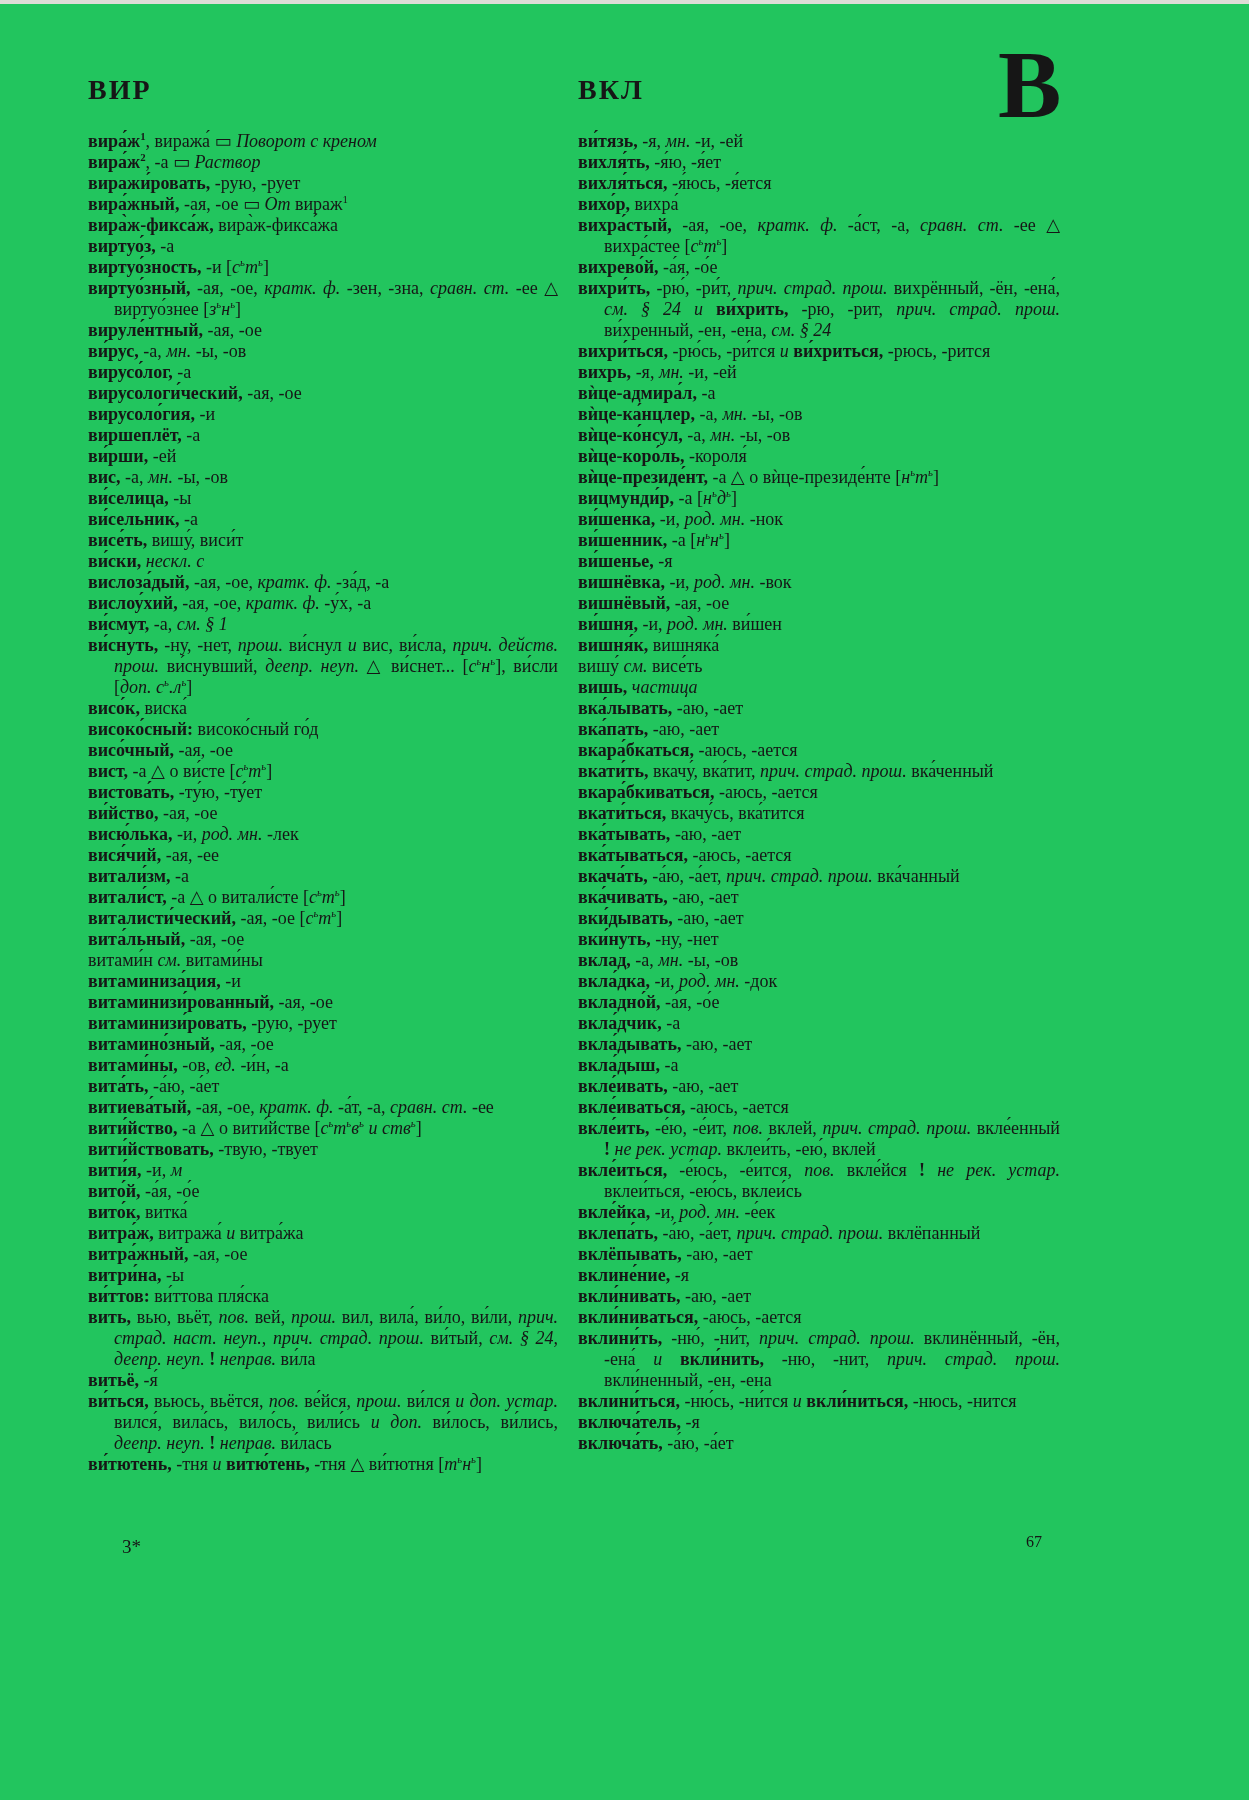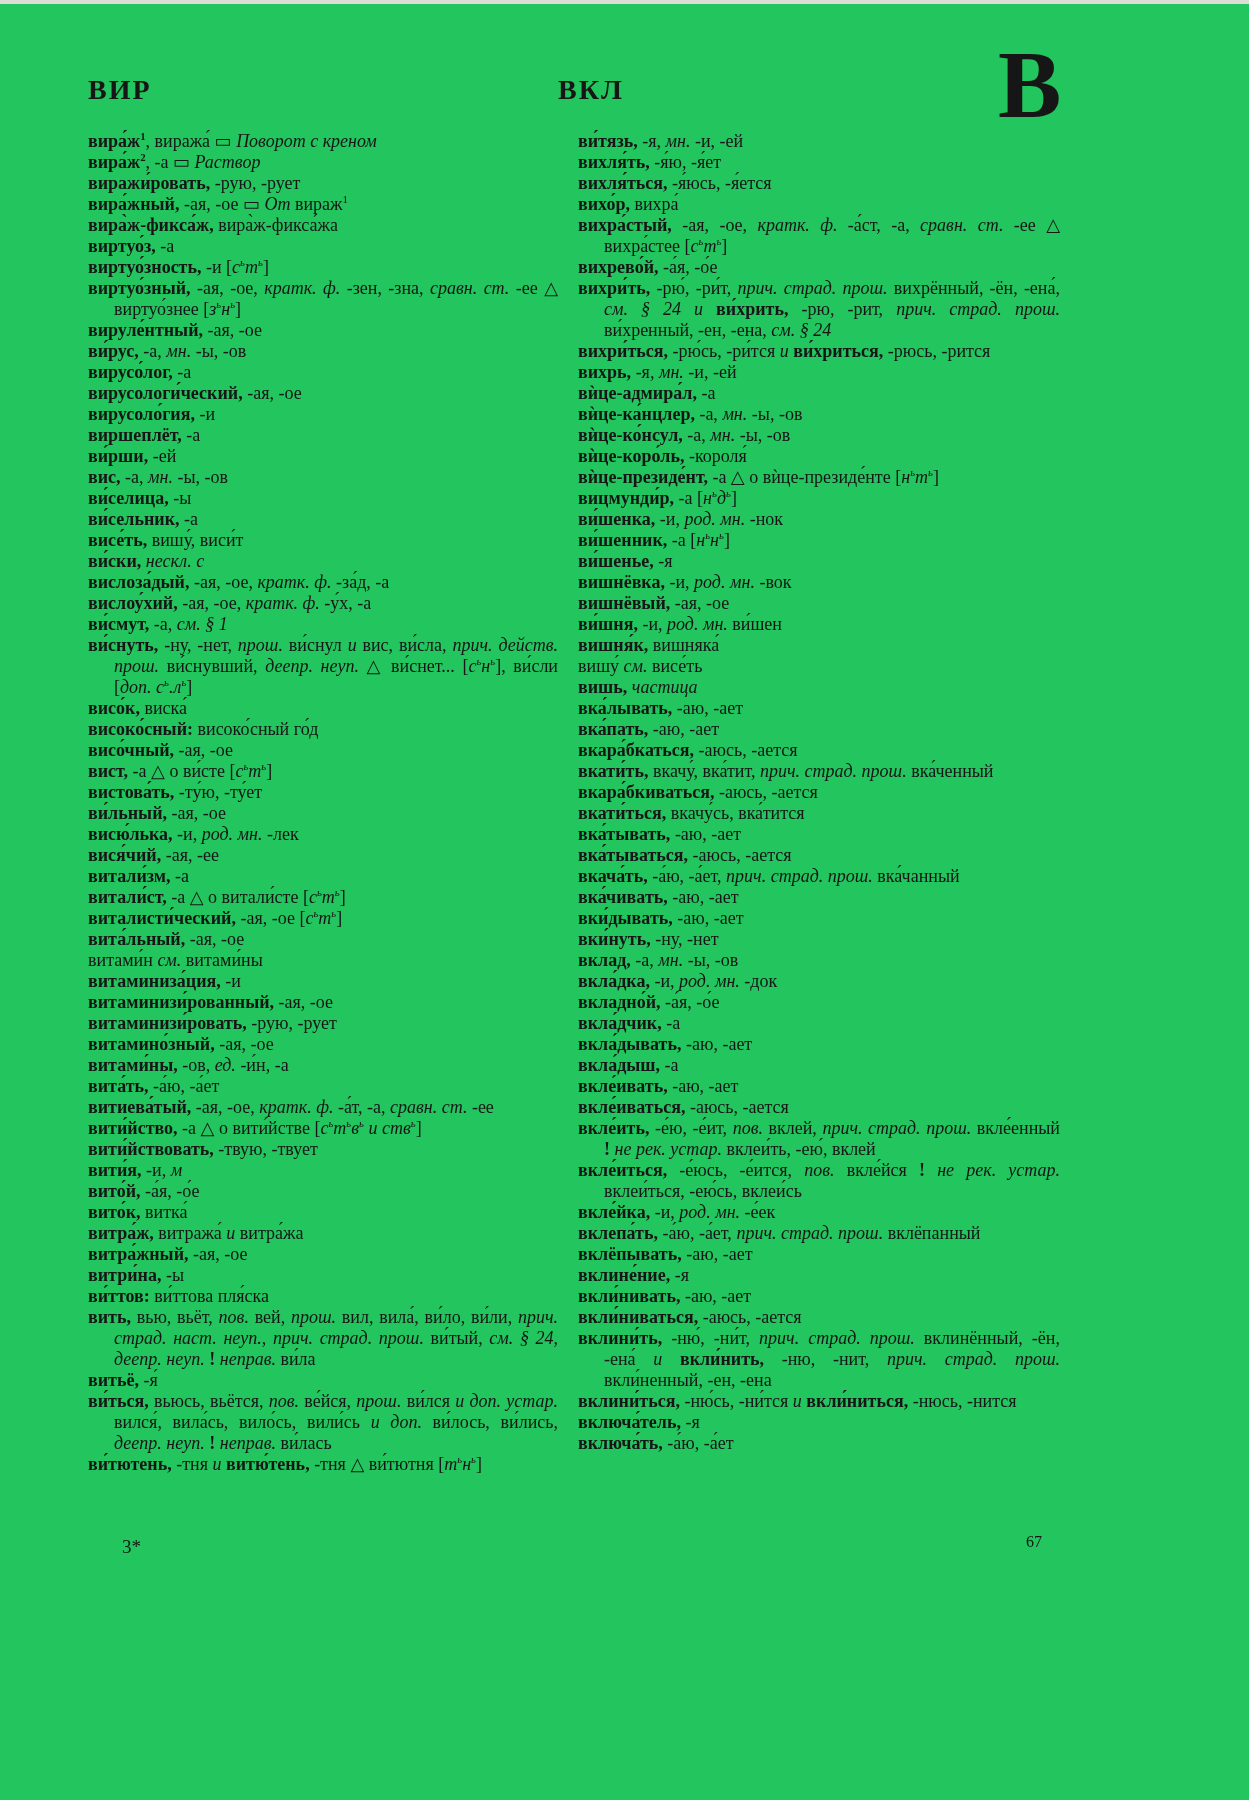--- a/index.html
+++ b/index.html
@@ -11,32 +11,32 @@
     color:#161616;
     font-family:"Liberation Serif","DejaVu Serif",serif;
     overflow:hidden;
   }
   .running-head{
     position:absolute;top:70px;
     font-size:28px;font-weight:bold;letter-spacing:2px;
     font-family:"Liberation Serif","DejaVu Serif",serif;
   }
   .rh-left{left:88px;}
-  .rh-center{left:558px;}
+  .rh-center{left:578px;}
   .section-letter{
     position:absolute;left:998px;top:34px;
     font-size:95px;font-weight:bold;line-height:1;
     font-family:"Liberation Serif","DejaVu Serif",serif;
   }
   .col{
     position:absolute;top:127px;
     font-size:18px;line-height:21px;
     text-align:justify;
   }
-  .col-left{left:88px;width:470px;font-family:Liberation Serif, serif;}
+  .col-left{left:88px;width:470px;}
   .col-right{left:578px;width:482px;}
   .entry{margin:0;text-indent:-26px;padding-left:26px;}
   .seg-b{font-weight:bold;}
   .seg-i{font-style:italic;}
   .seg-r{font-style:normal;}
   .seg-sup{font-size:0.6em;vertical-align:super;line-height:0;}
   .footer-sig{position:absolute;left:122px;top:1532px;font-size:19px;}
   .footer-page{position:absolute;left:1026px;top:1529px;font-size:16px;}
 </style>
 </head>
@@ -70,21 +70,21 @@
       <p class="entry"><span class="seg-b">ви́ски,</span><span class="seg-r"> </span><span class="seg-i">нескл. с</span></p>
       <p class="entry"><span class="seg-b">вислоза́дый,</span><span class="seg-r"> -ая, -ое, </span><span class="seg-i">кратк. ф.</span><span class="seg-r"> -за́д, -а</span></p>
       <p class="entry"><span class="seg-b">вислоу́хий,</span><span class="seg-r"> -ая, -ое, </span><span class="seg-i">кратк. ф.</span><span class="seg-r"> -у́х, -а</span></p>
       <p class="entry"><span class="seg-b">ви́смут,</span><span class="seg-r"> -а, </span><span class="seg-i">см. § 1</span></p>
       <p class="entry"><span class="seg-b">ви́снуть,</span><span class="seg-r"> -ну, -нет, </span><span class="seg-i">прош.</span><span class="seg-r"> ви́снул </span><span class="seg-i">и</span><span class="seg-r"> вис, ви́сла, </span><span class="seg-i">прич. действ. прош.</span><span class="seg-r"> ви́снувший, </span><span class="seg-i">деепр. неуп.</span><span class="seg-r"> △ ви́снет... [</span><span class="seg-i">с</span><span class="seg-i seg-sup">ь</span><span class="seg-i">н</span><span class="seg-i seg-sup">ь</span><span class="seg-r">], ви́сли [</span><span class="seg-i">доп. с</span><span class="seg-i seg-sup">ь</span><span class="seg-i">.л</span><span class="seg-i seg-sup">ь</span><span class="seg-r">]</span></p>
       <p class="entry"><span class="seg-b">висо́к,</span><span class="seg-r"> виска́</span></p>
       <p class="entry"><span class="seg-b">високо́сный:</span><span class="seg-r"> високо́сный го́д</span></p>
       <p class="entry"><span class="seg-b">висо́чный,</span><span class="seg-r"> -ая, -ое</span></p>
       <p class="entry"><span class="seg-b">вист,</span><span class="seg-r"> -а △ о ви́сте [</span><span class="seg-i">с</span><span class="seg-i seg-sup">ь</span><span class="seg-i">т</span><span class="seg-i seg-sup">ь</span><span class="seg-r">]</span></p>
       <p class="entry"><span class="seg-b">вистова́ть,</span><span class="seg-r"> -ту́ю, -ту́ет</span></p>
-      <p class="entry"><span class="seg-b">ви́льный,</span><span class="seg-r"> -ая, -ое</span></p>
+      <p class="entry"><span class="seg-b">ви́йство,</span><span class="seg-r"> -ая, -ое</span></p>
       <p class="entry"><span class="seg-b">висю́лька,</span><span class="seg-r"> -и, </span><span class="seg-i">род. мн.</span><span class="seg-r"> -лек</span></p>
       <p class="entry"><span class="seg-b">вися́чий,</span><span class="seg-r"> -ая, -ее</span></p>
       <p class="entry"><span class="seg-b">витали́зм,</span><span class="seg-r"> -а</span></p>
       <p class="entry"><span class="seg-b">витали́ст,</span><span class="seg-r"> -а △ о витали́сте [</span><span class="seg-i">с</span><span class="seg-i seg-sup">ь</span><span class="seg-i">т</span><span class="seg-i seg-sup">ь</span><span class="seg-r">]</span></p>
       <p class="entry"><span class="seg-b">виталисти́ческий,</span><span class="seg-r"> -ая, -ое [</span><span class="seg-i">с</span><span class="seg-i seg-sup">ь</span><span class="seg-i">т</span><span class="seg-i seg-sup">ь</span><span class="seg-r">]</span></p>
       <p class="entry"><span class="seg-b">вита́льный,</span><span class="seg-r"> -ая, -ое</span></p>
       <p class="entry"><span class="seg-r">витами́н </span><span class="seg-i">см.</span><span class="seg-r"> витами́ны</span></p>
       <p class="entry"><span class="seg-b">витаминиза́ция,</span><span class="seg-r"> -и</span></p>
       <p class="entry"><span class="seg-b">витаминизи́рованный,</span><span class="seg-r"> -ая, -ое</span></p>
       <p class="entry"><span class="seg-b">витаминизи́ровать,</span><span class="seg-r"> -рую, -рует</span></p>

